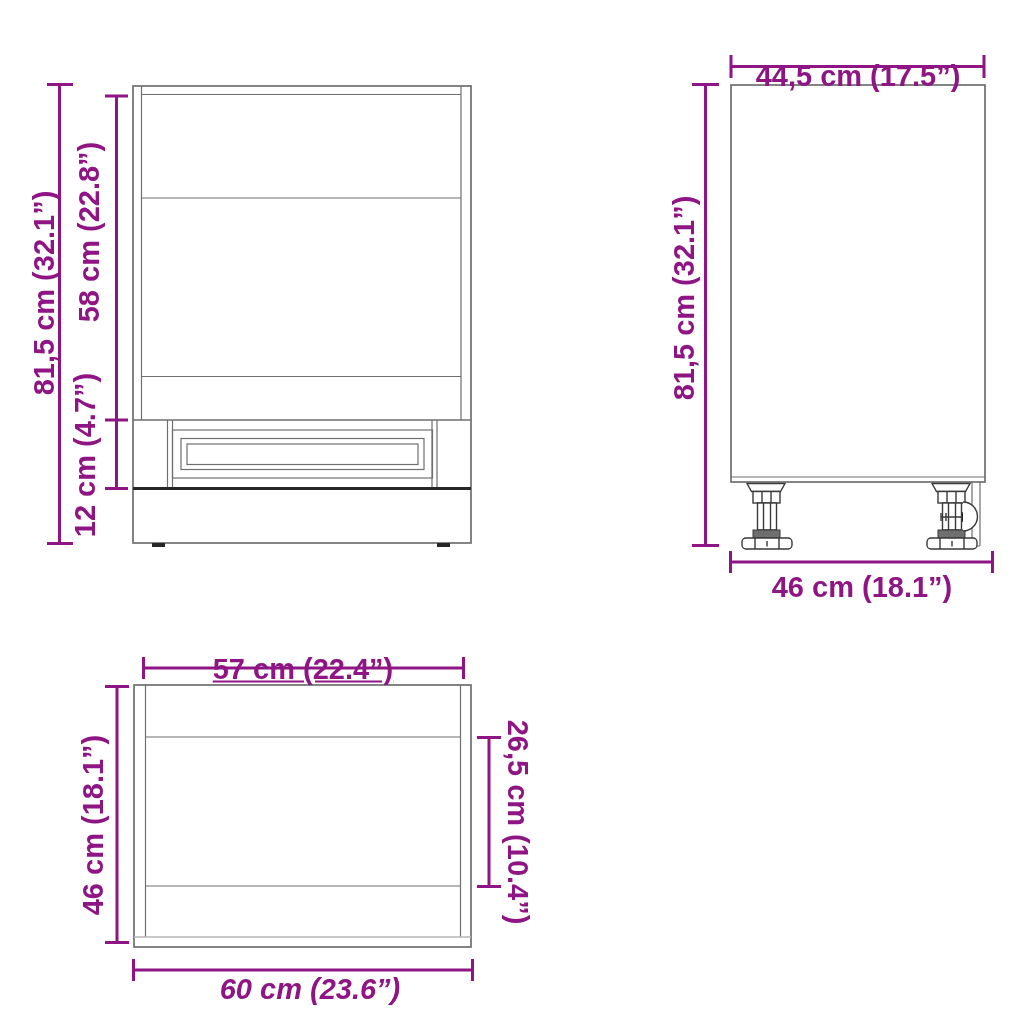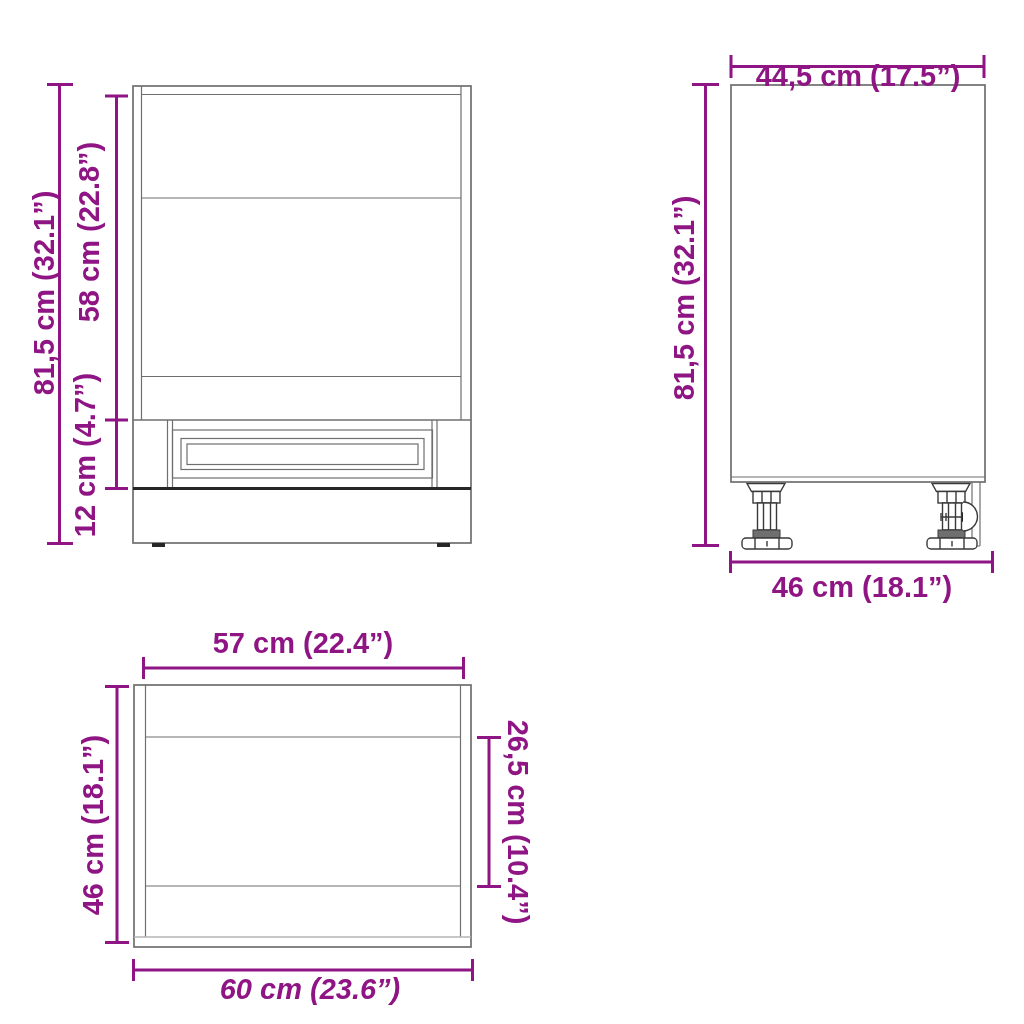--- a/index.html
+++ b/index.html
@@ -118,20 +118,20 @@
   <div class="dim-label rot-ccw" style="left:89px;top:232px;">58 cm (22.8”)</div>
 
   <div class="dim-label rot-ccw" style="left:85px;top:455px;">12 cm (4.7”)</div>
 
   <div class="dim-label" style="left:858px;top:48px;margin-top:28px;">44,5 cm (17.5”)</div>
 
   <div class="dim-label rot-ccw" style="left:684px;top:298px;">81,5 cm (32.1”)</div>
 
   <div class="dim-label" style="left:862px;top:587px;">46 cm (18.1”)</div>
 
-  <div class="dim-label" style="left:303px;top:643px;">57 cm (22.4”)</div>
+  <div class="dim-label" style="left:303px;top:669px;text-decoration:underline;">57 cm (22.4”)</div>
 
   <div class="dim-label rot-ccw" style="left:93px;top:825px;">46 cm (18.1”)</div>
 
   <div class="dim-label rot-cw" style="left:517px;top:822px;">26,5 cm (10.4”)</div>
 
   <div class="dim-label" style="left:310px;top:989px;font-style:italic;">60 cm (23.6”)</div>
 </div>
 
 </body></html>

